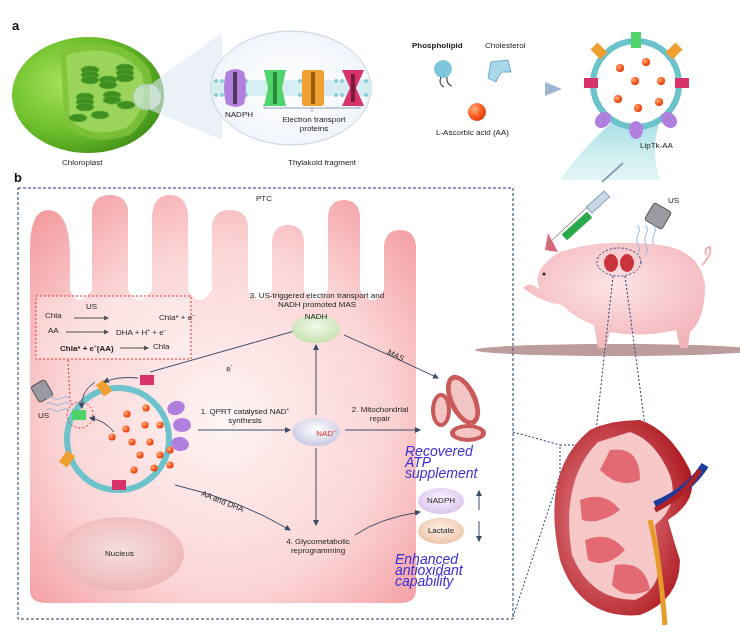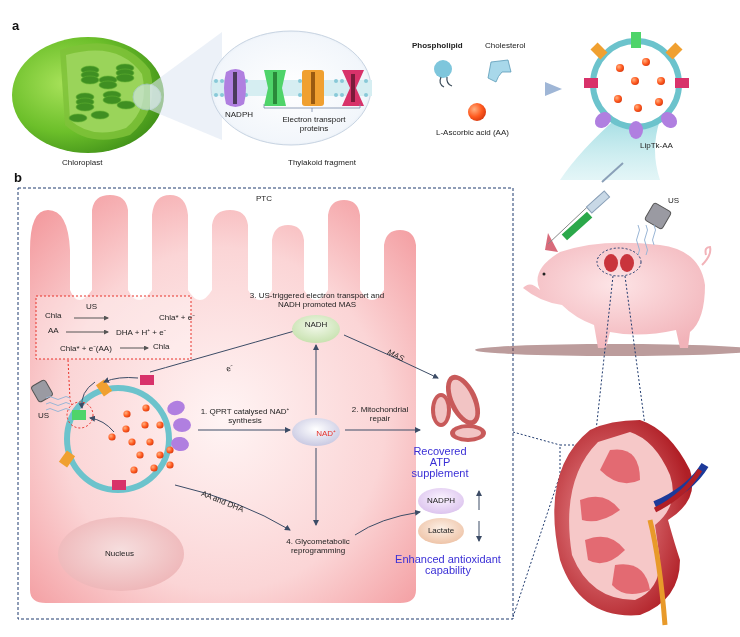--- a/index.html
+++ b/index.html
@@ -1,21 +1,21 @@
 <!DOCTYPE html>
 <html><head>
 <meta charset="utf-8">
 <style>
   html, body { margin:0; padding:0; background:#ffffff; }
   body { width:740px; height:637px; position:relative; overflow:hidden; font-family:"Liberation Sans", sans-serif; color:#222; }
   .abs { position:absolute; }
   .panel-label { font-weight:bold; font-size:13px; color:#111; }
   .lbl { font-size:8px; color:#222; white-space:nowrap; }
   .ctr { text-align:center; }
-  .blue-txt { color:#3a2fd6; font-size:11px; text-align:center; line-height:11px; }
+  .blue-txt { color:#3a2fd6; font-size:14px; line-height:11px;font-style:italic; }
 </style>
 </head>
 <body>
 
 <div class="abs panel-label" style="left:12px;top:18px;">a</div>
 
 <svg class="abs" style="left:0;top:0;" width="740" height="637">
   <defs>
     <radialGradient id="gChloro" cx="35%" cy="40%" r="70%">
       <stop offset="0%" stop-color="#a8e25a"></stop>
@@ -318,41 +318,41 @@
 <div class="abs panel-label" style="left:14px;top:170px;">b</div>
 <div class="abs lbl" style="left:256px;top:194px;">PTC</div>
 <div class="abs lbl" style="left:668px;top:196px;">US</div>
 <div class="abs lbl" style="left:38px;top:411px;">US</div>
 
 <div class="abs lbl" style="left:45px;top:311px;">Chla</div>
 <div class="abs lbl" style="left:86px;top:302px;">US</div>
 <div class="abs lbl" style="left:121px;top:311px;margin-left:38px;">Chla* + e⁻</div>
 <div class="abs lbl" style="left:48px;top:326px;">AA</div>
 <div class="abs lbl" style="left:116px;top:326px;">DHA + H⁺ + e⁻</div>
-<div class="abs lbl" style="left:60px;top:342px;">Chla* + e⁻(AA)</div>
+<div class="abs lbl" style="left:60px;top:342px;font-weight:bold;">Chla* + e⁻(AA)</div>
 <div class="abs lbl" style="left:153px;top:342px;">Chla</div>
 
 <div class="abs lbl ctr" style="left:222px;top:291px;width:190px;">
   <div>3. US-triggered electron transport and</div>
   <div>NADH promoted MAS</div>
 </div>
 <div class="abs lbl ctr" style="left:190px;top:405px;width:110px;">
   <div>1. QPRT catalysed NAD⁺</div>
   <div>synthesis</div>
 </div>
 <div class="abs lbl ctr" style="left:340px;top:405px;width:80px;">
   <div>2. Mitochondrial</div>
   <div>repair</div>
 </div>
 <div class="abs lbl ctr" style="left:268px;top:537px;width:100px;">
   <div>4. Glycometabolic</div>
   <div>reprogramming</div>
 </div>
 
-<div class="abs lbl ctr" style="left:292px;top:320px;width:48px;">NADH</div>
+<div class="abs lbl ctr" style="left:292px;top:312px;width:48px;">NADH</div>
 <div class="abs lbl ctr" style="left:292px;top:427px;width:68px;color:#e8322a;">NAD⁺</div>
 <div class="abs lbl ctr" style="left:418px;top:496px;width:46px;">NADPH</div>
 <div class="abs lbl ctr" style="left:418px;top:526px;width:46px;">Lactate</div>
 
 <div class="abs lbl" style="left:226px;top:362px;transform:rotate(-15deg);">e⁻</div>
 <div class="abs lbl" style="left:387px;top:351px;transform:rotate(25deg);font-style:italic;">MAS</div>
 <div class="abs lbl" style="left:200px;top:497px;transform:rotate(22deg);">AA and DHA</div>
 <div class="abs lbl" style="left:105px;top:549px;">Nucleus</div>
 
 <div class="abs blue-txt" style="left:405px;top:446px;width:70px;">

